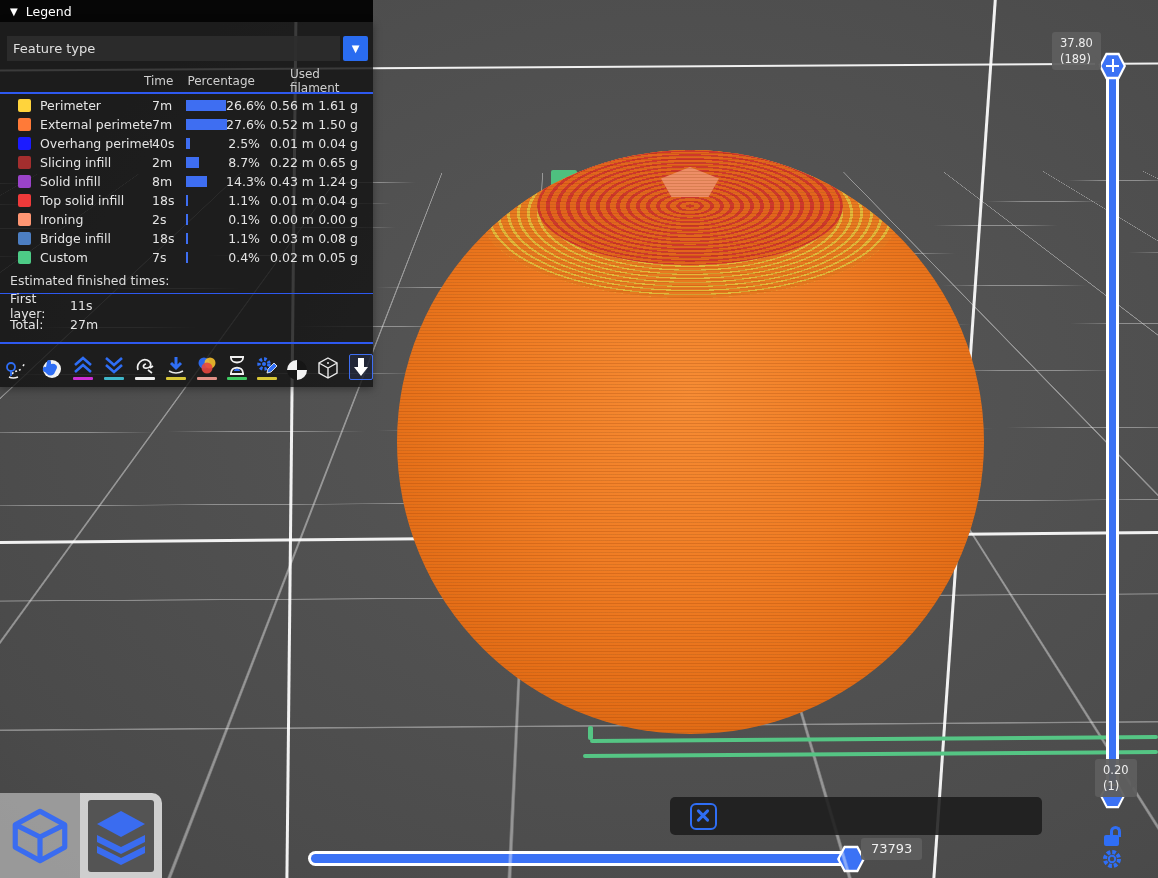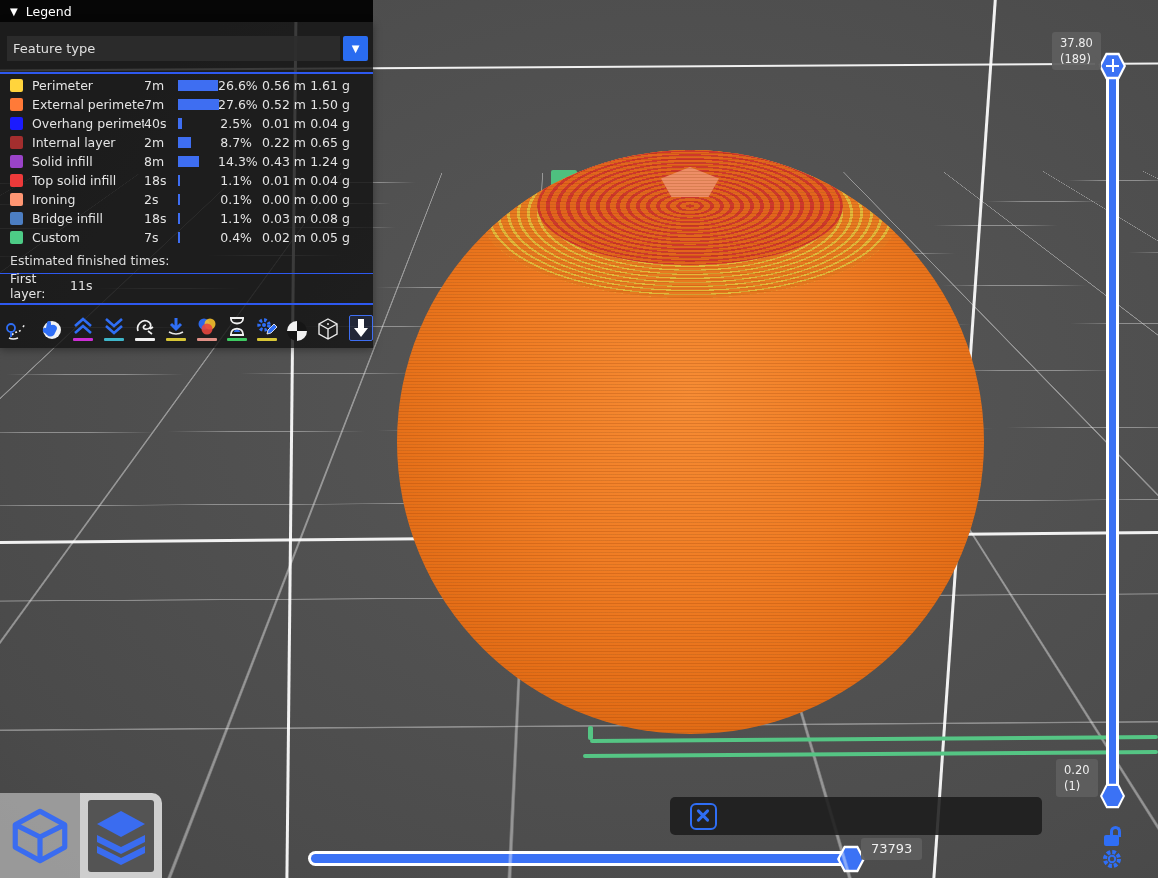--- a/index.html
+++ b/index.html
@@ -47,21 +47,21 @@
   .legend-title .tri{font-size:10px;color:#fff;}
   .legend-body{background:rgba(18,18,18,0.82);padding-top:6px;box-shadow:0 2px 8px rgba(0,0,0,.35);}
   .combo-row{display:flex;align-items:center;padding:0 5px 0 7px;height:40px;margin-bottom:4px;}
   .combo{flex:1;height:25px;background:rgba(46,46,46,0.9);display:flex;align-items:center;padding-left:6px;color:#e0e0e0;font-size:13px;}
   .combo-btn{width:25px;height:25px;margin-left:3px;background:#2a6cf0;border-radius:2px;display:flex;align-items:center;justify-content:center;color:#fff;font-size:10px;cursor:pointer;}
   .thead{display:flex;color:#cfcfcf;font-size:12px;height:18px;align-items:center;}
   .thead .h-time{margin-left:144px;}
   .thead .h-pct{margin-left:14px;}
   .thead .h-fil{margin-left:35px;}
   .bluesep{height:1.5px;background:#2e59f0;margin:2px 0;}
-  .lrow{display:flex;align-items:center;height:19px;padding-left:10px;font-size:12.5px;}
+  .lrow{display:flex;align-items:center;height:19px;padding-left:18px;font-size:12.5px;}
   .sw{width:13px;height:13px;border-radius:2px;margin-right:9px;flex:0 0 auto;}
   .feat{width:112px;white-space:nowrap;overflow:hidden;}
   .time{width:34px;}
   .barwrap{width:40px;height:11px;position:relative;}
   .barfill{position:absolute;left:0;top:0;height:11px;background:#3e6ef2;}
   .pct{width:34px;text-align:right;}
   .fm{width:54px;text-align:right;}
   .fg{width:48px;text-align:center;}
   .est-title{padding:6px 0 3px 10px;font-size:12.5px;color:#dcdcdc;}
   .est-row{display:flex;padding-left:10px;height:19px;align-items:center;}
@@ -86,21 +86,21 @@
   .plus:before{left:5.5px;top:0;width:2.5px;height:13px;}
   .plus:after{left:0;top:5.5px;width:13px;height:2.5px;}
   .hslider-track{position:absolute;left:308px;top:851px;width:551px;height:15px;background:#fff;border-radius:8px;z-index:30;}
   .hslider-fill{position:absolute;left:3px;top:3px;width:540px;height:9px;background:#3b72f5;border-radius:5px;}
   .hhandle{left:837px;top:845px;width:28px;height:28px;}
 
   .tooltip{position:absolute;background:rgba(94,94,94,0.95);color:#efefef;font-size:11.5px;line-height:1.4;
     padding:3px 8px;border-radius:3px;z-index:32;white-space:nowrap;}
   .tt-top{left:1052px;top:32px;}
   .tt-top:after{content:"";position:absolute;right:-6px;bottom:2px;border:6px solid transparent;border-left-color:rgba(94,94,94,0.95);}
-  .tt-bot{left:1056px;top:759px;}
+  .tt-bot{left:1095px;top:759px;}
   .tt-bot:after{content:"";position:absolute;right:-6px;bottom:8px;border:6px solid transparent;border-left-color:rgba(94,94,94,0.95);}
   .tt-h{left:861px;top:838px;font-size:13px;padding:2px 10px;}
 
   .lockgear{position:absolute;z-index:30;cursor:pointer;}
   .lock{left:1104px;top:826px;width:18px;height:22px;}
   .lock .shackle{position:absolute;left:6px;top:0;width:11px;height:11px;border:3px solid #2f6ef5;border-bottom:none;border-radius:6px 6px 0 0;}
   .lock .body{position:absolute;left:0;top:9px;width:15px;height:11px;background:#2f6ef5;border-radius:2px;}
   .gear{left:1101px;top:848px;width:22px;height:22px;}
 
   
@@ -147,20 +147,25 @@
     </div>
     <div class="legend-body">
       <div class="combo-row">
         <div class="combo">
           <span>Feature type</span>
         </div>
         <div class="combo-btn">
           <span>▼</span>
         </div>
       </div>
+      <div class="thead">
+        <span class="h-time">Time</span>
+        <span class="h-pct">Percentage</span>
+        <span class="h-fil">Used filament</span>
+      </div>
       <div class="bluesep"></div>
       <div id="legend-rows">
           <div class="lrow">
             <span class="sw" style="background: rgb(255, 212, 60);"></span>
             <span class="feat">Perimeter</span>
             <span class="time">7m</span>
             <span class="barwrap">
               <span class="barfill" style="width: 39.9px;"></span>
             </span>
             <span class="pct">26.6%</span>
@@ -184,21 +189,21 @@
             <span class="time">40s</span>
             <span class="barwrap">
               <span class="barfill" style="width: 3.75px;"></span>
             </span>
             <span class="pct">2.5%</span>
             <span class="fm">0.01 m</span>
             <span class="fg">0.04 g</span>
           </div>
           <div class="lrow">
             <span class="sw" style="background: rgb(163, 46, 46);"></span>
-            <span class="feat">Internal layer</span>
+            <span class="feat">Slicing infill</span>
             <span class="time">2m</span>
             <span class="barwrap">
               <span class="barfill" style="width: 13.05px;"></span>
             </span>
             <span class="pct">8.7%</span>
             <span class="fm">0.22 m</span>
             <span class="fg">0.65 g</span>
           </div>
           <div class="lrow">
             <span class="sw" style="background: rgb(154, 67, 201);"></span>
@@ -254,20 +259,24 @@
             <span class="pct">0.4%</span>
             <span class="fm">0.02 m</span>
             <span class="fg">0.05 g</span>
           </div>
         </div>
       <div class="est-title">Estimated finished times:</div>
       <div class="bluesep"></div>
       <div class="est-row">
         <span class="est-label">First layer:</span>
         <span>11s</span>
+      </div>
+      <div class="est-row">
+        <span class="est-label">Total:</span>
+        <span>27m</span>
       </div>
       <div class="bluesep" style="margin-top:8px;"></div>
 
       <div class="legend-icons">
         <span class="licon">
           <svg width="24" height="22" viewBox="0 0 24 22">
             <path d="M6 16 C9 12, 13 14, 16 10 M17 8 l2 -3" stroke="#eee" stroke-width="1.6" fill="none" stroke-dasharray="2 2"></path>
             <circle cx="5" cy="9" r="4" fill="none" stroke="#2f6ef5" stroke-width="1.8"></circle>
             <path d="M5 13 l0 5" stroke="#2f6ef5" stroke-width="1.8"></path>
             <path d="M3 19 q4 2 9 0" stroke="#eee" stroke-width="1.4" fill="none"></path>

